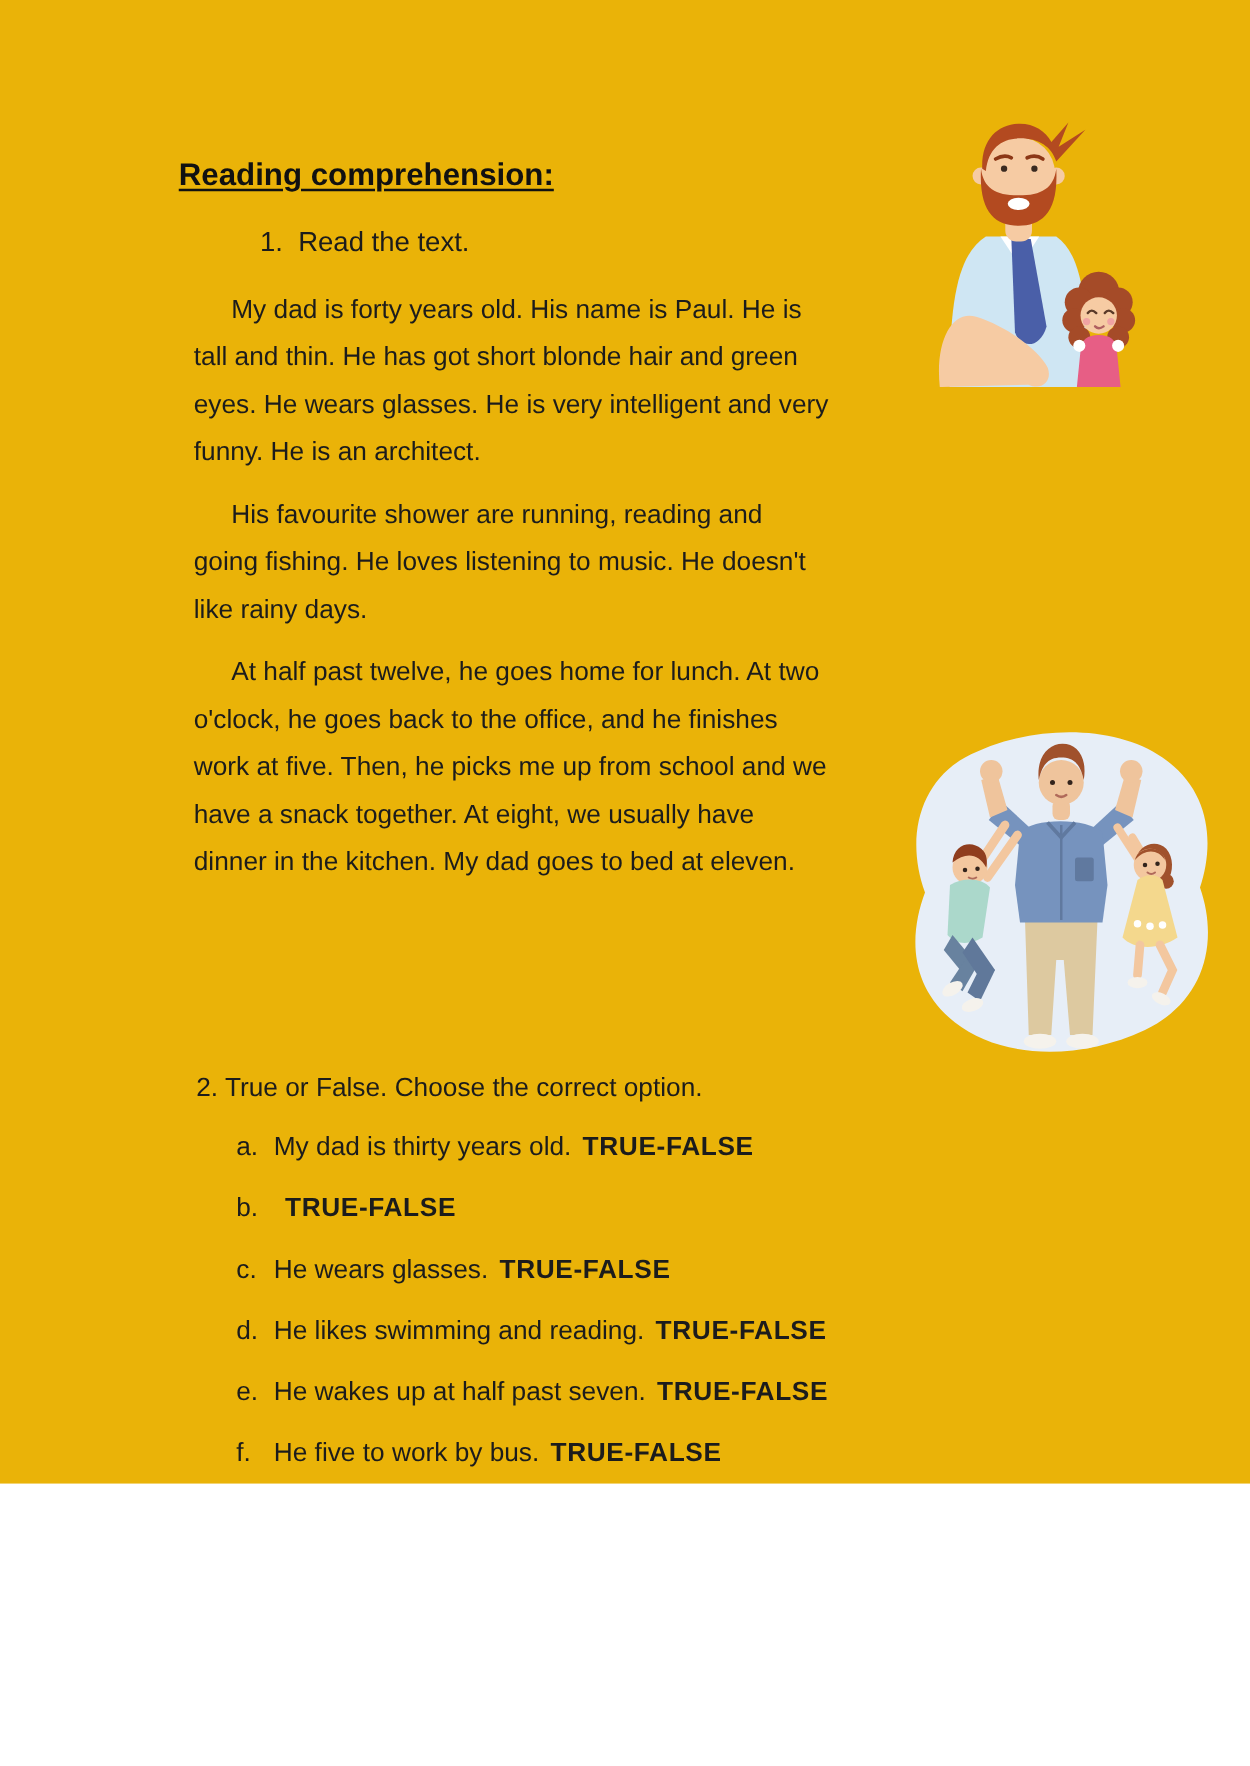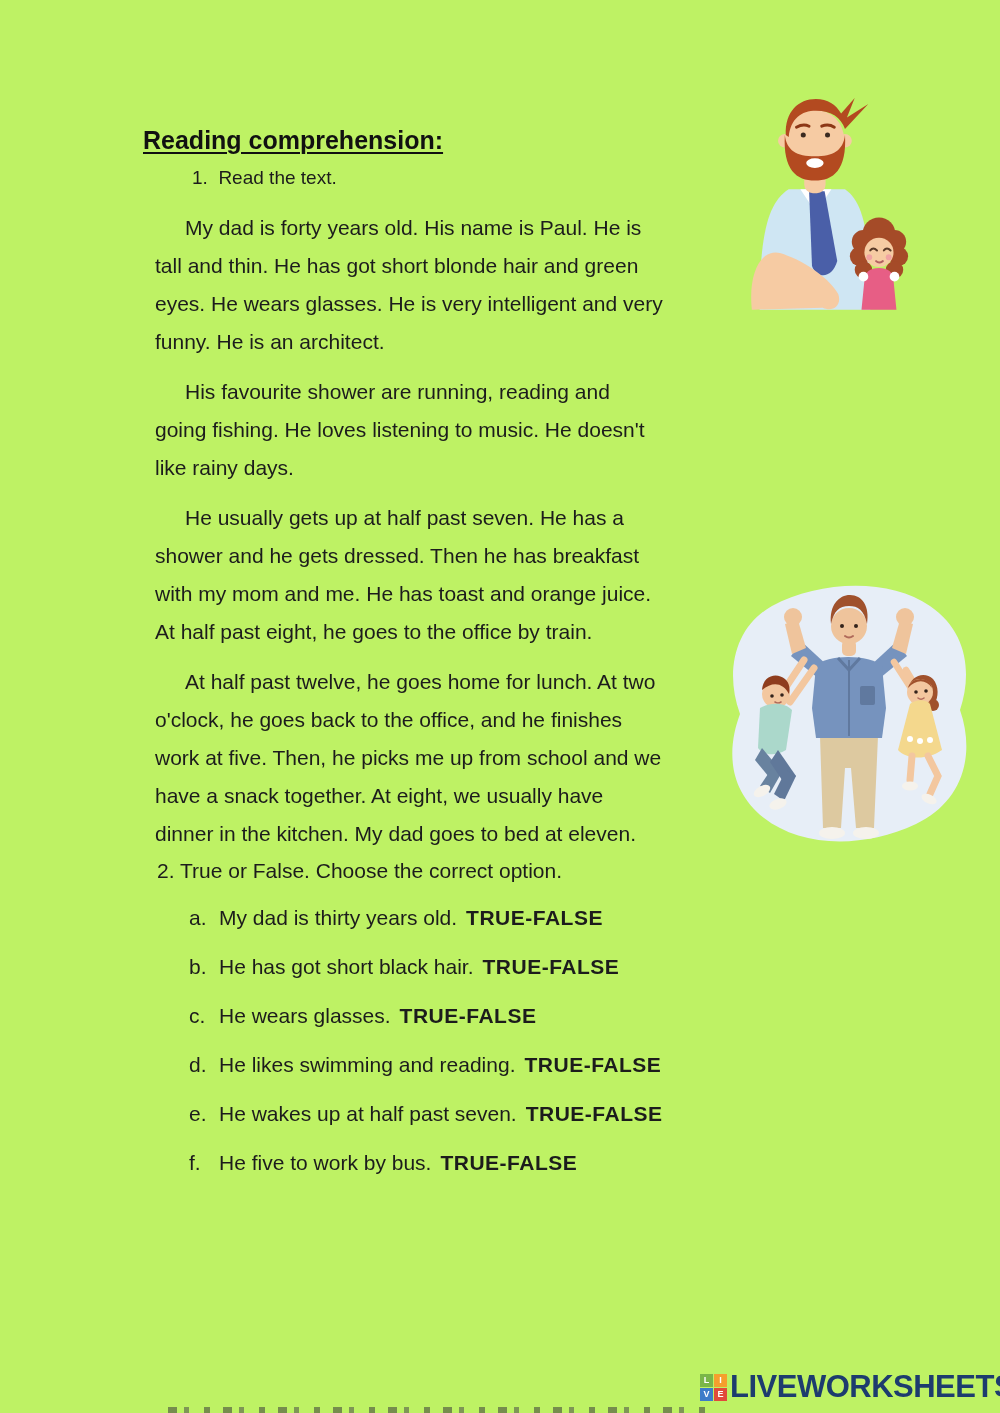--- a/index.html
+++ b/index.html
@@ -1,20 +1,20 @@
 <!DOCTYPE html>
 <html><head>
 <meta charset="utf-8">
 <style>
   html,body{margin:0;padding:0;background:#ffffff;}
   .page{
     position:relative;
     width:1000px;
-    height:1413px;
-    background:#bef264;
+    height:1187px;
+    background:#eab308;
     overflow:hidden;
     font-family:"Liberation Sans", sans-serif;
     color:#1c1c1c;
   }
   
   .content{
     position:absolute;
     left:143px;
     top:121px;
     width:640px;
@@ -23,23 +23,23 @@
     margin:0;
     font-size:25px;
     font-weight:bold;
     line-height:38px;
     color:#111;
     text-decoration:underline;
     text-decoration-thickness:2px;
     text-underline-offset:3px;
   }
   .instruction{
-    margin:0;
+    margin:16px;
     padding-left:49px;
-    font-size:19px;
+    font-size:22px;
     line-height:38px;
     white-space:pre;
   }
   .para{
     margin:12px;
     font-size:21px;
     line-height:38px;
     white-space:pre;
     text-indent:30px;
   }
@@ -132,24 +132,20 @@
   <div class="content">
     <h1>Reading comprehension:</h1>
     <p class="instruction">1.  Read the text.</p>
     <p class="para">My dad is forty years old. His name is Paul. He is
 tall and thin. He has got short blonde hair and green
 eyes. He wears glasses. He is very intelligent and very
 funny. He is an architect.</p>
     <p class="para">His favourite shower are running, reading and
 going fishing. He loves listening to music. He doesn't
 like rainy days.</p>
-    <p class="para">He usually gets up at half past seven. He has a
-shower and he gets dressed. Then he has breakfast
-with my mom and me. He has toast and orange juice.
-At half past eight, he goes to the office by train.</p>
     <p class="para">At half past twelve, he goes home for lunch. At two
 o'clock, he goes back to the office, and he finishes
 work at five. Then, he picks me up from school and we
 have a snack together. At eight, we usually have
 dinner in the kitchen. My dad goes to bed at eleven.</p>
   </div>
 
   <div class="illus1">
     <svg width="165" height="228" viewBox="0 0 170 228">
 
@@ -277,21 +273,20 @@
   <div class="section2">
     <p class="tf-heading">2. True or False. Choose the correct option.</p>
     <div class="tf-list">
       <div class="tf-item">
         <span class="tf-letter">a.</span>
         <span class="tf-stmt">My dad is thirty years old.</span>
         <span class="tf-answer">TRUE-FALSE</span>
       </div>
       <div class="tf-item">
         <span class="tf-letter">b.</span>
-        <span class="tf-stmt">He has got short black hair.</span>
         <span class="tf-answer">TRUE-FALSE</span>
       </div>
       <div class="tf-item">
         <span class="tf-letter">c.</span>
         <span class="tf-stmt">He wears glasses.</span>
         <span class="tf-answer">TRUE-FALSE</span>
       </div>
       <div class="tf-item">
         <span class="tf-letter">d.</span>
         <span class="tf-stmt">He likes swimming and reading.</span>

